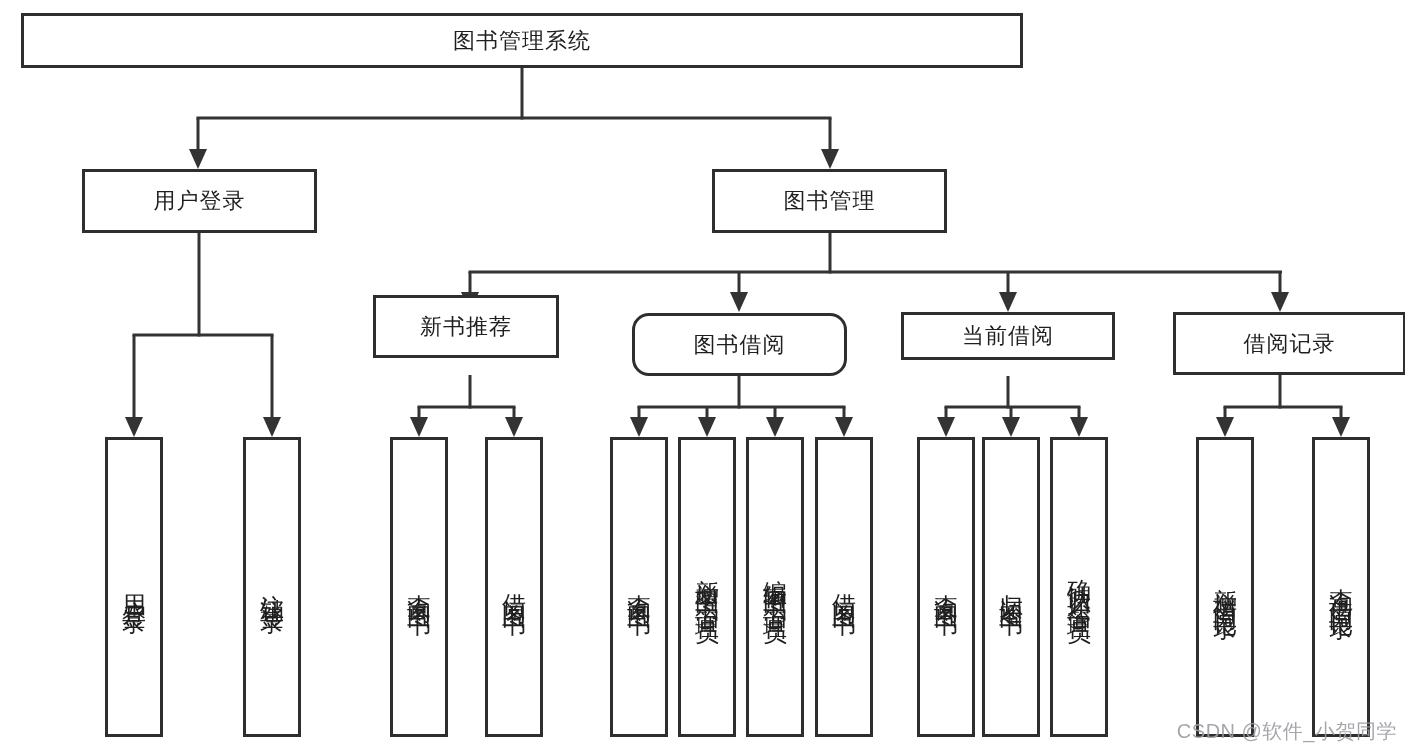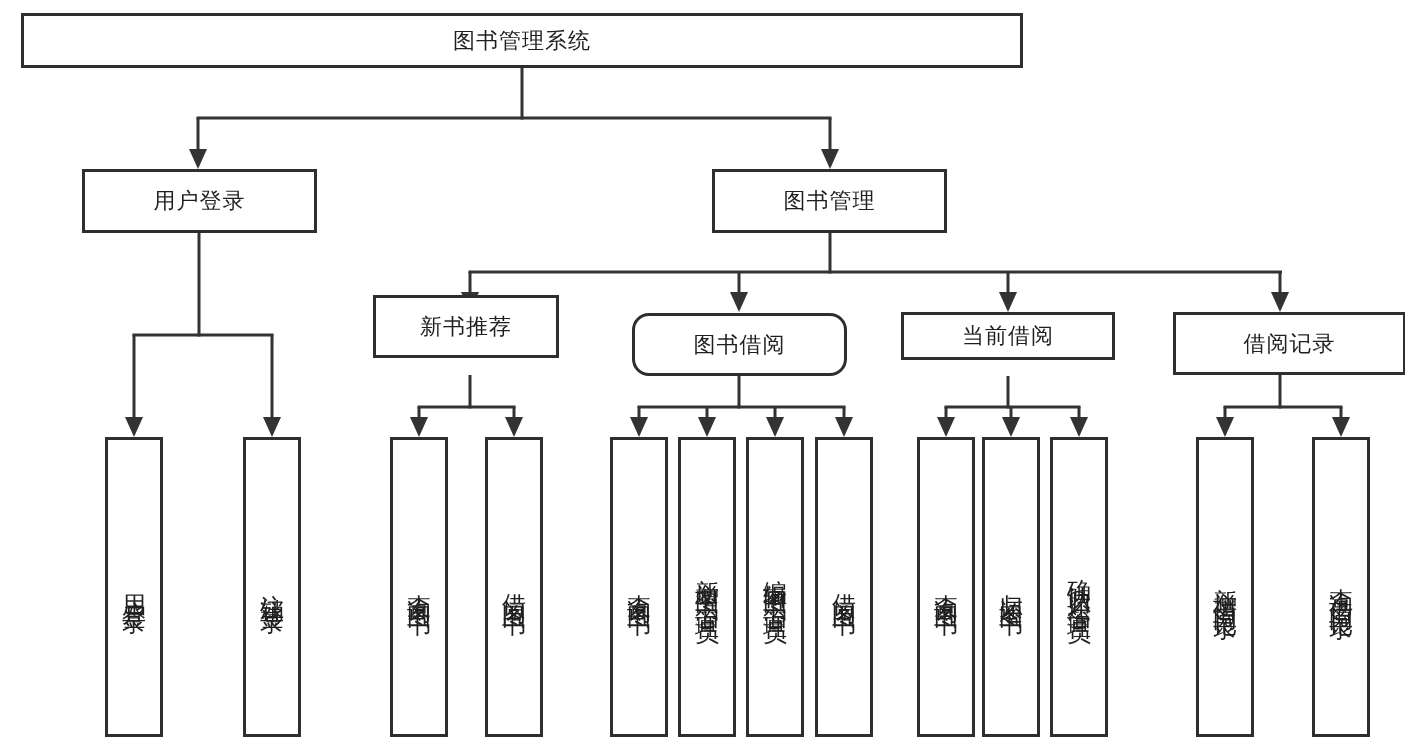--- a/index.html
+++ b/index.html
@@ -153,14 +153,15 @@
     <span class="vtext">确认归还（管理员）</span>
   </div>
 
   <div class="node leaf" style="left:1196px;top:437px;width:58px;height:300px;">
     <span class="vtext">新增借阅记录</span>
   </div>
   <div class="node leaf" style="left:1312px;top:437px;width:58px;height:300px;">
     <span class="vtext">查询借阅记录</span>
   </div>
 
+  <div class="watermark">CSDN @软件_小贺同学</div>
 
 </div>
 
 </body></html>

